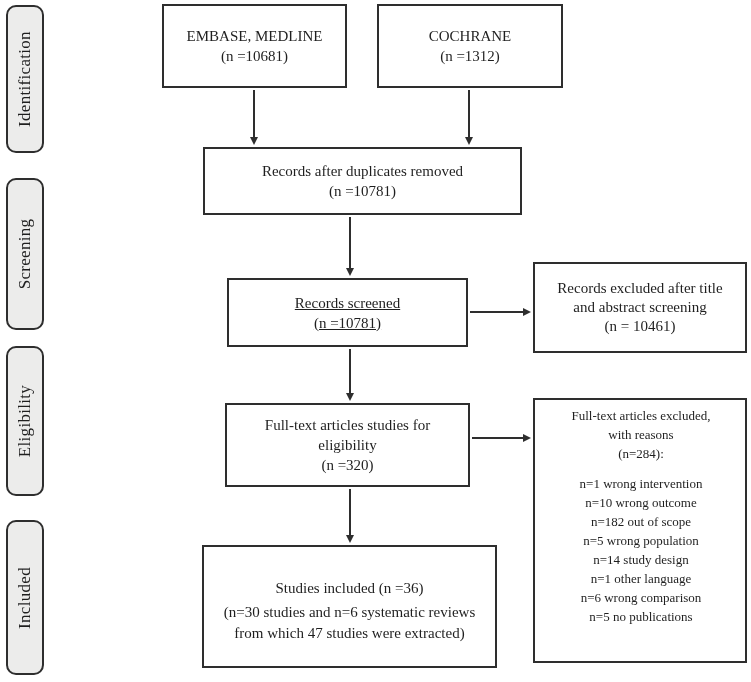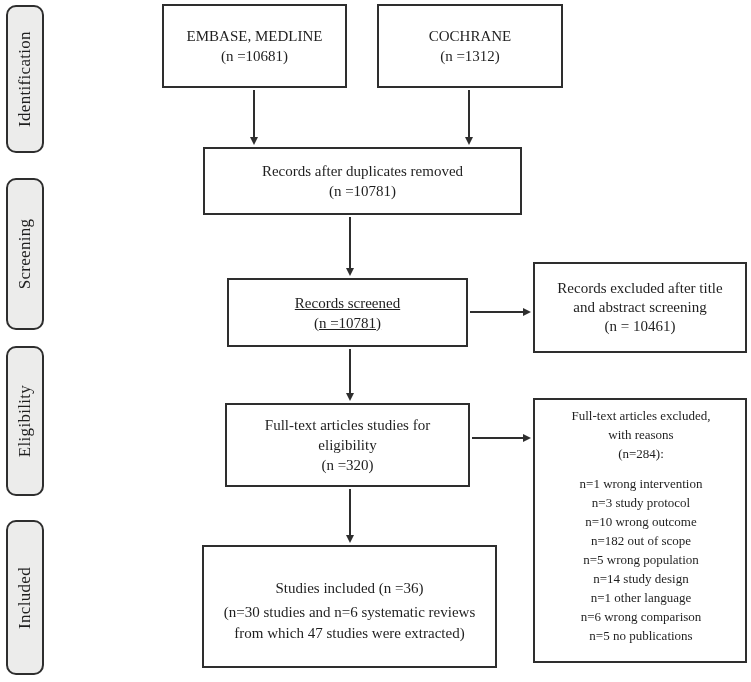--- a/index.html
+++ b/index.html
@@ -156,21 +156,20 @@
     <div>eligibility</div>
     <div>(n =320)</div>
   </div>
 
   <div class="fbox" id="box-ft-excluded">
     <div>Full-text articles excluded,</div>
     <div>with reasons</div>
     <div>(n=284):</div>
     <div class="reasons">
       <div>n=1 wrong intervention</div>
-      <div>n=3 study protocol</div>
       <div>n=10 wrong outcome</div>
       <div>n=182 out of scope</div>
       <div>n=5 wrong population</div>
       <div>n=14 study design</div>
       <div>n=1 other language</div>
       <div>n=6 wrong comparison</div>
       <div>n=5 no publications</div>
     </div>
   </div>
 

